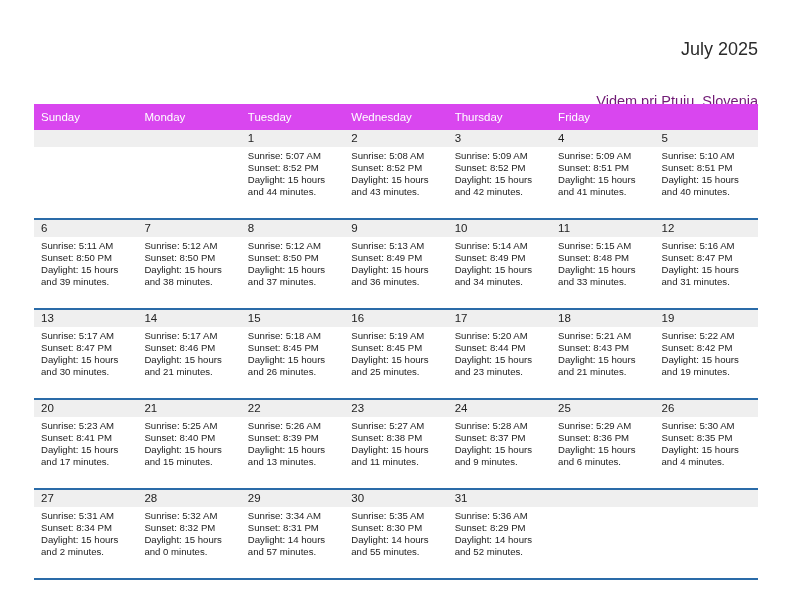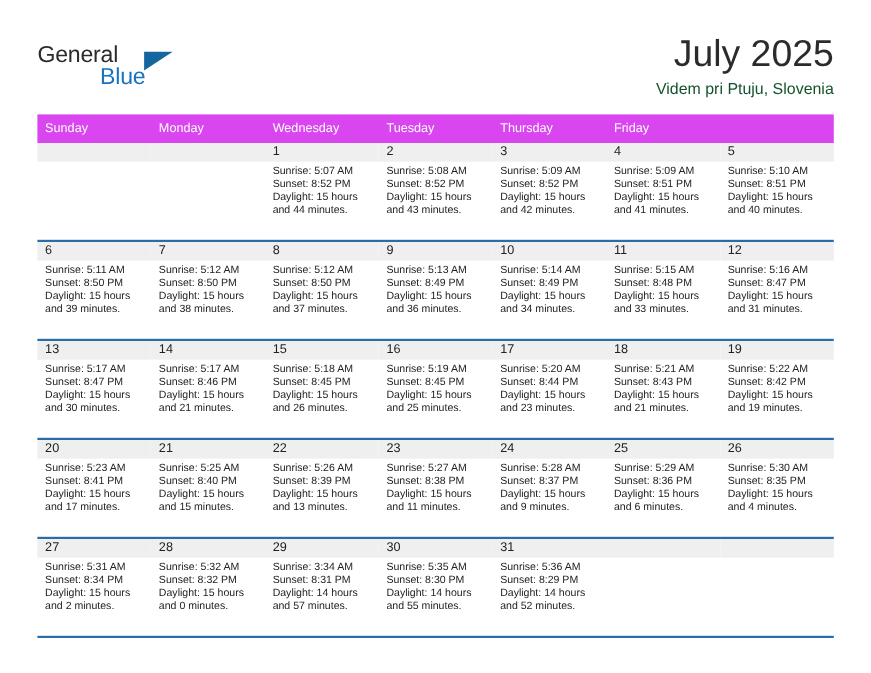--- a/index.html
+++ b/index.html
@@ -59,30 +59,30 @@
     border-bottom: 17px solid transparent;
   }
 
   .title-block {
     position: absolute;
     right: 34px;
     top: 32px;
     text-align: right;
   }
   .cal-title {
-    font-size: 34px;
+    font-size: 18px;
     color: #2b2b2b;
     line-height: 34px;
     white-space: nowrap;
   }
   .cal-subtitle {
     font-size: 14.5px;
-    color: #14532d;
+    color: #701a75;
     line-height: 20px;
-    margin-top: 5px;
+    margin-top: 25px;
     white-space: nowrap;
   }
 
   
   .calendar {
     position: absolute;
     left: 34px;
     top: 104px;
     width: 724px;
   }
@@ -148,40 +148,35 @@
     border-top: 2px solid #2a6ba8;
     width: 100%;
     height: 0;
   }
 </style>
 </head>
 <body>
 
 <div class="page-header">
 
-  <div class="logo">
-    <span class="logo-general">General</span>
-    <span class="logo-triangle"></span>
-    <span class="logo-blue">Blue</span>
-  </div>
 
   <div class="title-block">
     <div class="cal-title">July 2025</div>
     <div class="cal-subtitle">Videm pri Ptuju, Slovenia</div>
   </div>
 
 </div>
 
 <div class="calendar">
 
   <div class="cal-row cal-head">
     <div class="cell">Sunday</div>
     <div class="cell">Monday</div>
+    <div class="cell">Tuesday</div>
     <div class="cell">Wednesday</div>
-    <div class="cell">Tuesday</div>
     <div class="cell">Thursday</div>
     <div class="cell">Friday</div>
   </div>
 
   <div id="weeks-container">
       <div class="week">
         <div class="week-inner">
           <div class="day-cell empty">
             <div class="day-num"></div>
           </div>

